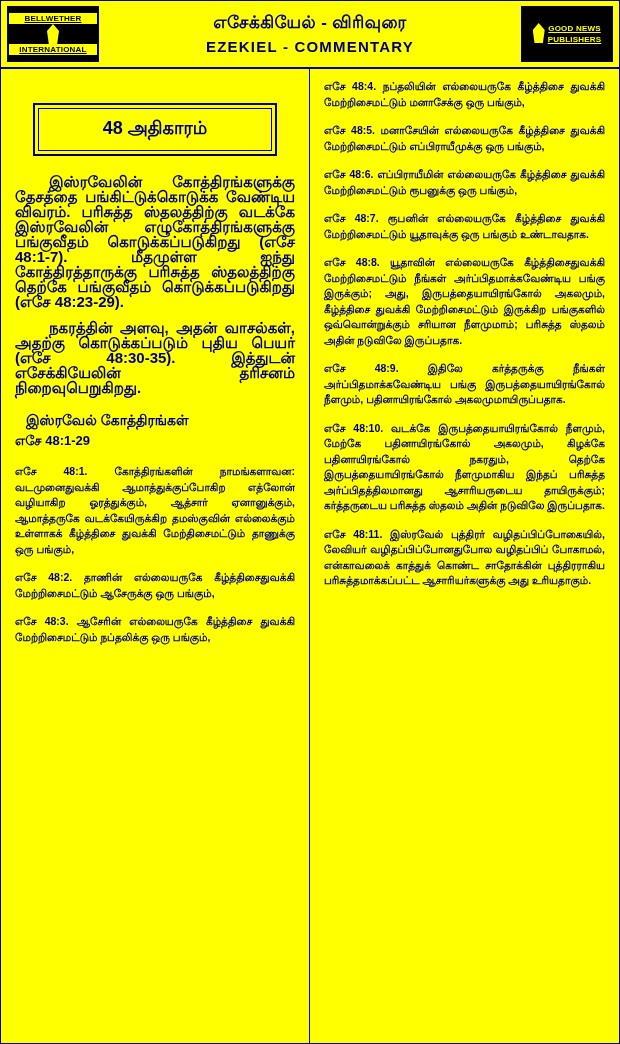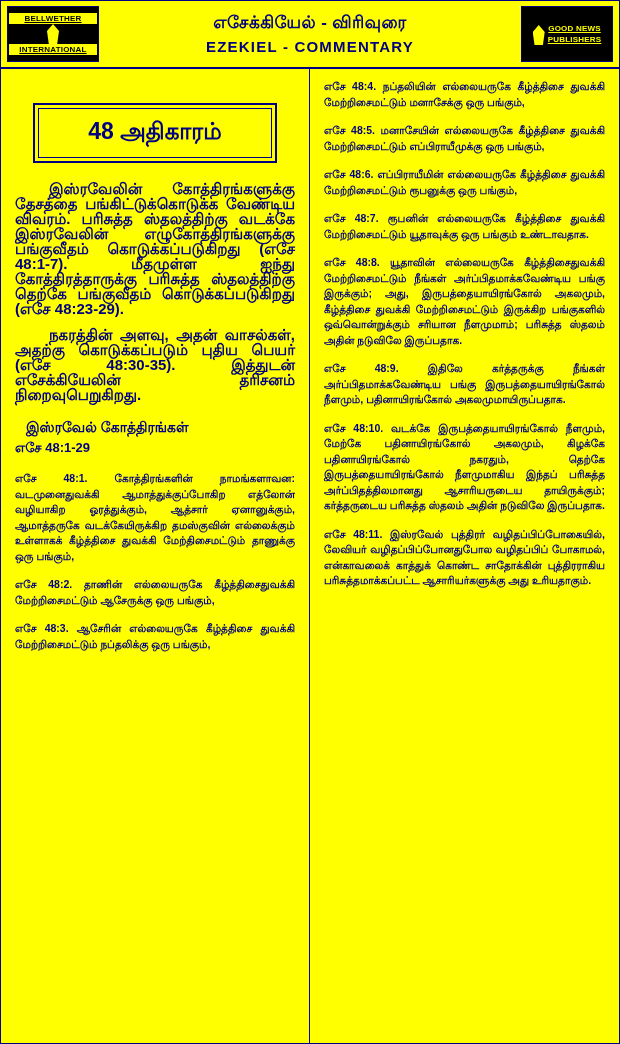--- a/index.html
+++ b/index.html
@@ -50,21 +50,21 @@
     letter-spacing: 0.2px;
     line-height: 11px;
     text-decoration: underline;
   }
   .logo-band.inv {
     background: #ffff00;
     color: #000000;
   }
   .logo-inner {
     display: flex;
-    align-items: flex-end;
+    align-items: flex-start;
     justify-content: center;
     width: 100%;
     gap: 3px;
   }
   .torch-box {
     width: 12px; height: 20px;
     background: #ffff00;
     clip-path: polygon(50% 0%, 100% 35%, 85% 100%, 15% 100%, 0% 35%);
   }
   .header-titles {
@@ -106,21 +106,21 @@
   
   .chapter-box {
     margin: 24px 18px 18px 18px;
     border: 2px solid #000080;
     padding: 3px;
   }
   .chapter-box-inner {
     border: 1px solid #000080;
     padding: 9px 4px;
     text-align: center;
-    font-size: 23px;
+    font-size: 18px;
     font-weight: bold;
     color: #000080;
   }
 
   p.para {
     margin: 0 0 11px 0;
     font-size: 15px;
     line-height: 15px;
     color: #000080;
     text-align: justify;

